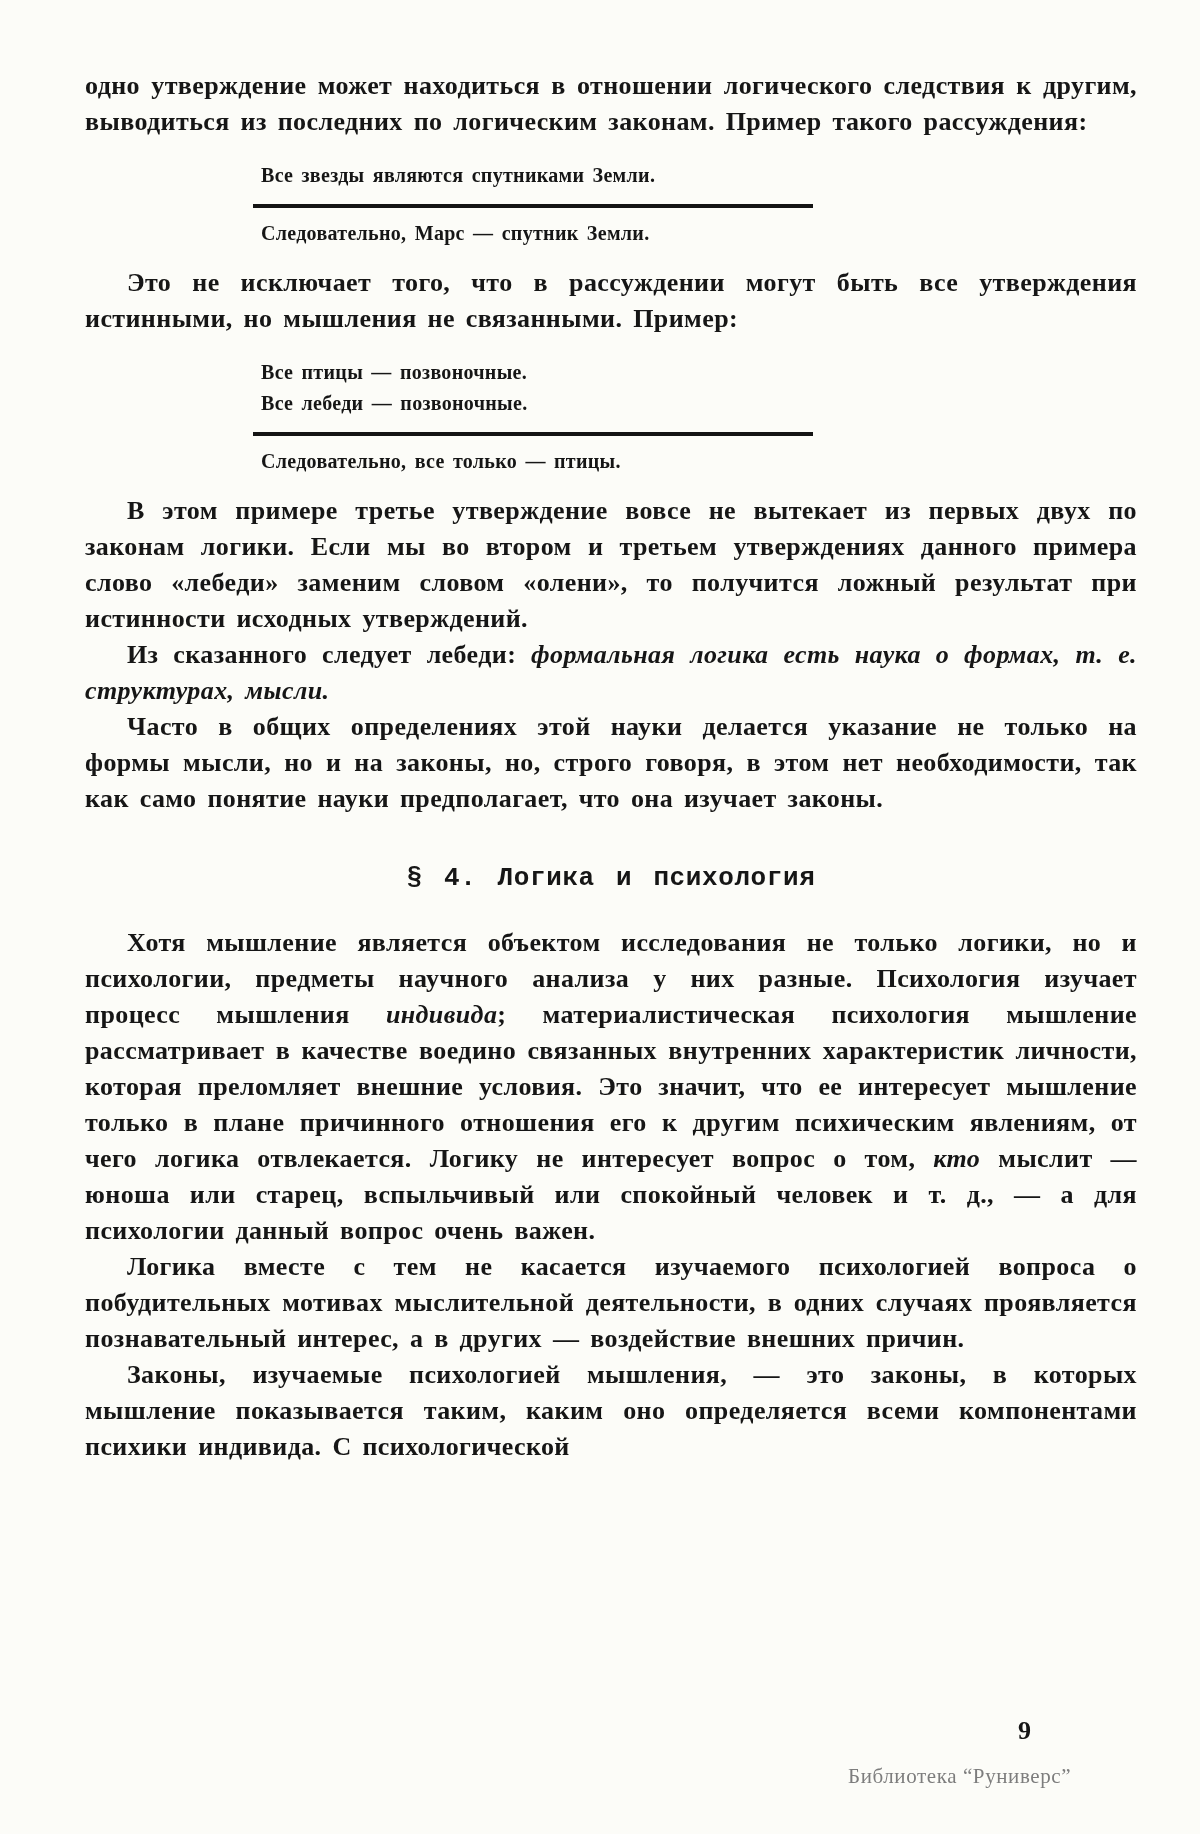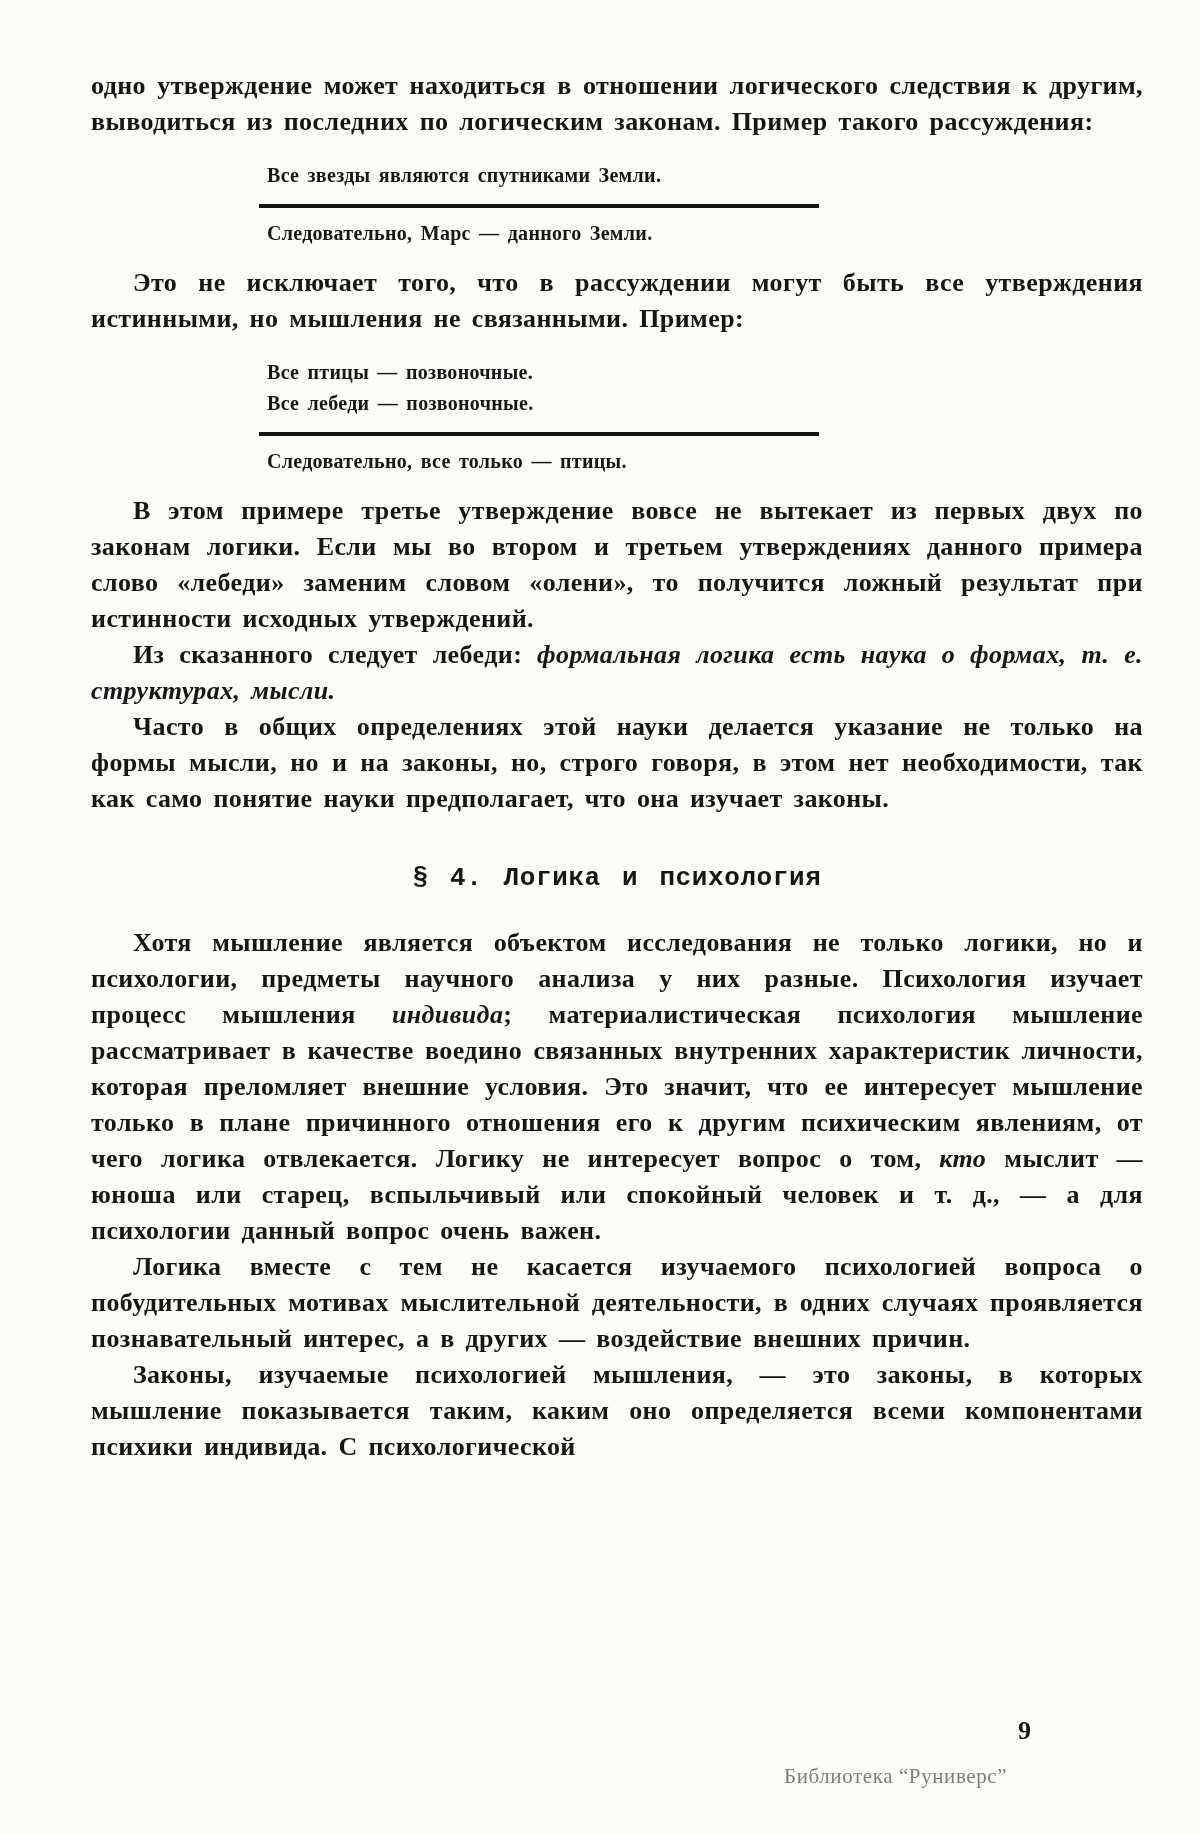--- a/index.html
+++ b/index.html
@@ -7,21 +7,21 @@
     position: relative;
     width: 1200px;
     height: 1834px;
     background: #fcfcf8;
     font-family: "Liberation Serif", "DejaVu Serif", serif;
     color: #161616;
     overflow: hidden;
   }
   .text-block {
     position: absolute;
-    left: 91px;
+    left: 85px;
     top: 68px;
     width: 1052px;
   }
   .para {
     font-size: 26px;
     line-height: 36px;
     font-weight: bold;
     text-align: justify;
     margin: 0;
     letter-spacing: 0.4px;
@@ -57,40 +57,40 @@
   }
   .page-number {
     position: absolute;
     left: 1018px;
     top: 1716px;
     font-size: 26px;
     font-weight: bold;
   }
   .watermark {
     position: absolute;
-    left: 784px;
+    left: 848px;
     top: 1764px;
     font-size: 21px;
     color: #7d7d7d;
     letter-spacing: 0.6px;
     font-weight: normal;
   }
 </style>
 </head>
 <body>
 
 <div class="page">
   <div class="text-block">
 
     <p class="para">одно утверждение может находиться в отношении логического следствия к другим, выводиться из последних по логическим законам. Пример такого рассуждения:</p>
 
     <div class="syllogism">
       <div class="premise">Все звезды являются спутниками Земли.</div>
       <div class="rule"></div>
-      <div class="conclusion">Следовательно, Марс — данного Земли.</div>
+      <div class="conclusion">Следовательно, Марс — спутник Земли.</div>
     </div>
 
     <p class="para indent">Это не исключает того, что в рассуждении могут быть все утверждения истинными, но мышления не связанными. Пример:</p>
 
     <div class="syllogism">
       <div class="premise">Все птицы — позвоночные.</div>
       <div class="premise">Все лебеди — позвоночные.</div>
       <div class="rule"></div>
       <div class="conclusion">Следовательно, все только — птицы.</div>
     </div>

